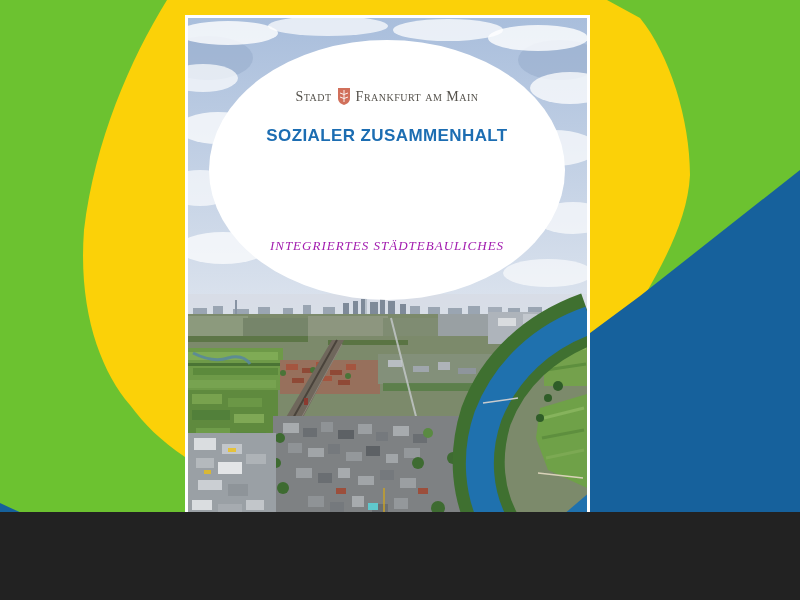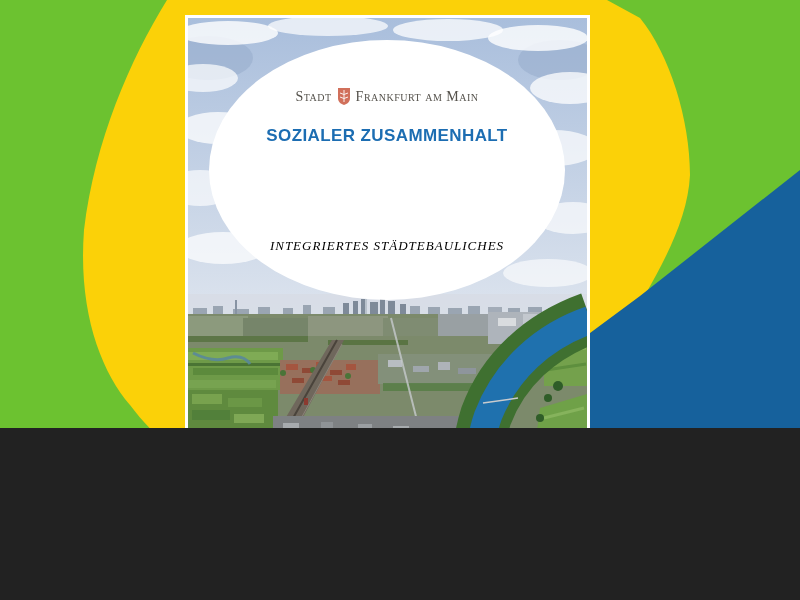--- a/index.html
+++ b/index.html
@@ -1,37 +1,37 @@
 <!DOCTYPE html>
 <html><head>
 <meta charset="utf-8">
 <style>
   html,body{margin:0;padding:0;background:#222;}
-  .stage{position:relative;width:800px;height:428px;overflow:hidden;
+  .stage{position:relative;width:800px;height:512px;overflow:hidden;
          font-family:"Liberation Sans",sans-serif;}
   .stage svg{display:block;}
   #bg{position:absolute;left:0;top:0;}
 
   
   .cover{position:absolute;left:185px;top:15px;width:405px;height:568px;
          background:#ffffff;box-sizing:border-box;}
   .photo-wrap{position:absolute;left:3px;top:3px;width:399px;height:537px;
               overflow:hidden;background:#c9d4e3;}
   
   .blob{position:absolute;left:24px;top:25px;width:356px;height:260px;
         background:#ffffff;border-radius:50%;z-index:5;}
   .blob .row{position:absolute;left:0;width:100%;text-align:center;}
   .city-logo{top:48px;display:flex;justify-content:center;align-items:center;
              gap:5px;color:#55524c;font-family:"Liberation Serif",serif;
              font-variant:small-caps;font-size:14px;letter-spacing:.5px;}
   .kicker{top:86px;color:#1c6db2;font-weight:bold;font-size:17px;
           letter-spacing:.4px;}
   .big-title{top:101px;color:#1c6db2;font-weight:bold;font-size:88px;
              line-height:1;letter-spacing:2px;}
-  .subtitle{top:196px;color:#000000;font-family:"Liberation Serif",serif;
+  .subtitle{top:196px;color:#a21caf;font-family:"Liberation Serif",serif;
             font-style:italic;font-size:13px;letter-spacing:1px;line-height:1.55;}
 
   
   .footer{position:absolute;left:3px;bottom:3px;width:399px;height:25px;
           background:#ffffff;z-index:6;}
   .footer svg{position:absolute;top:0;}
   .footer text{font-family:"Liberation Sans",sans-serif;}
   #logo-stbf{left:24px;}
   #logo-szh{left:108px;}
   #logo-spa{left:218px;}

